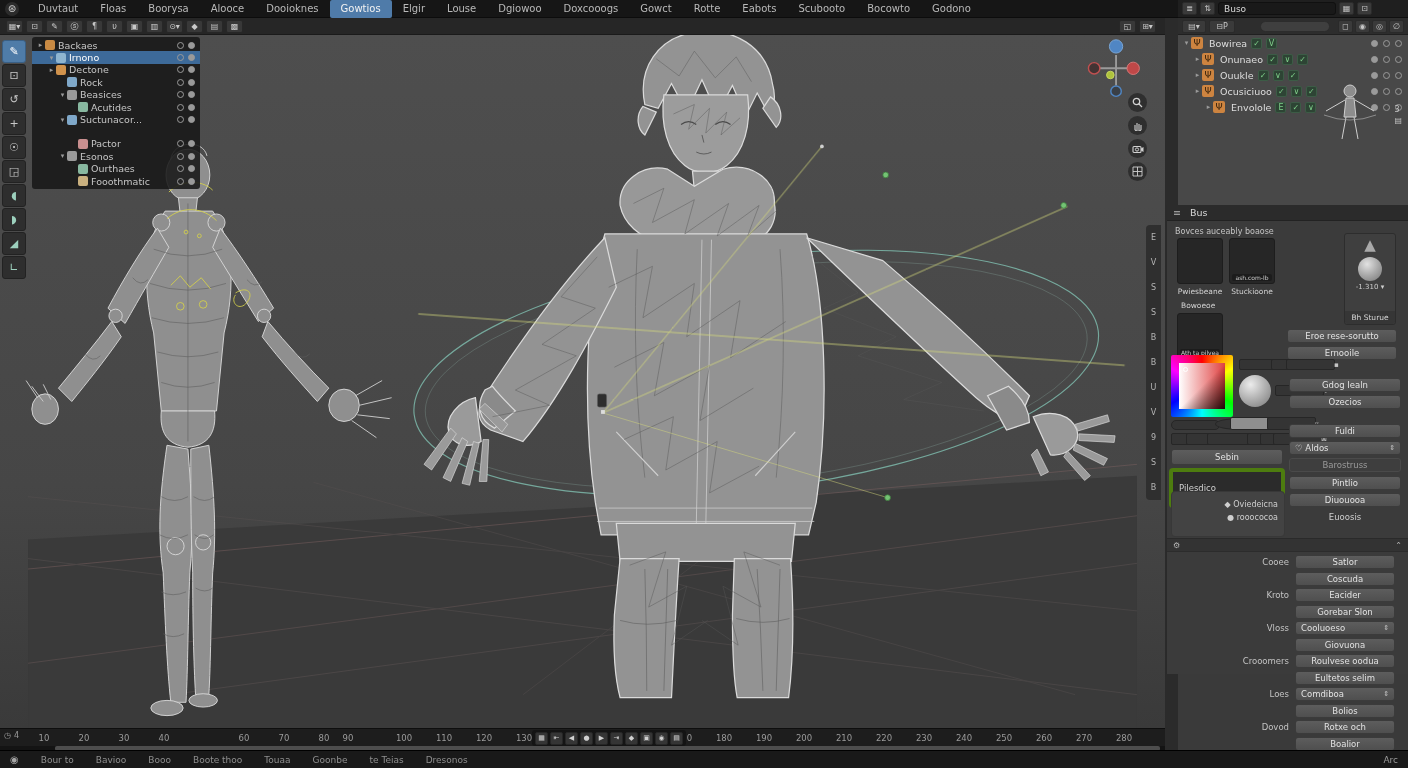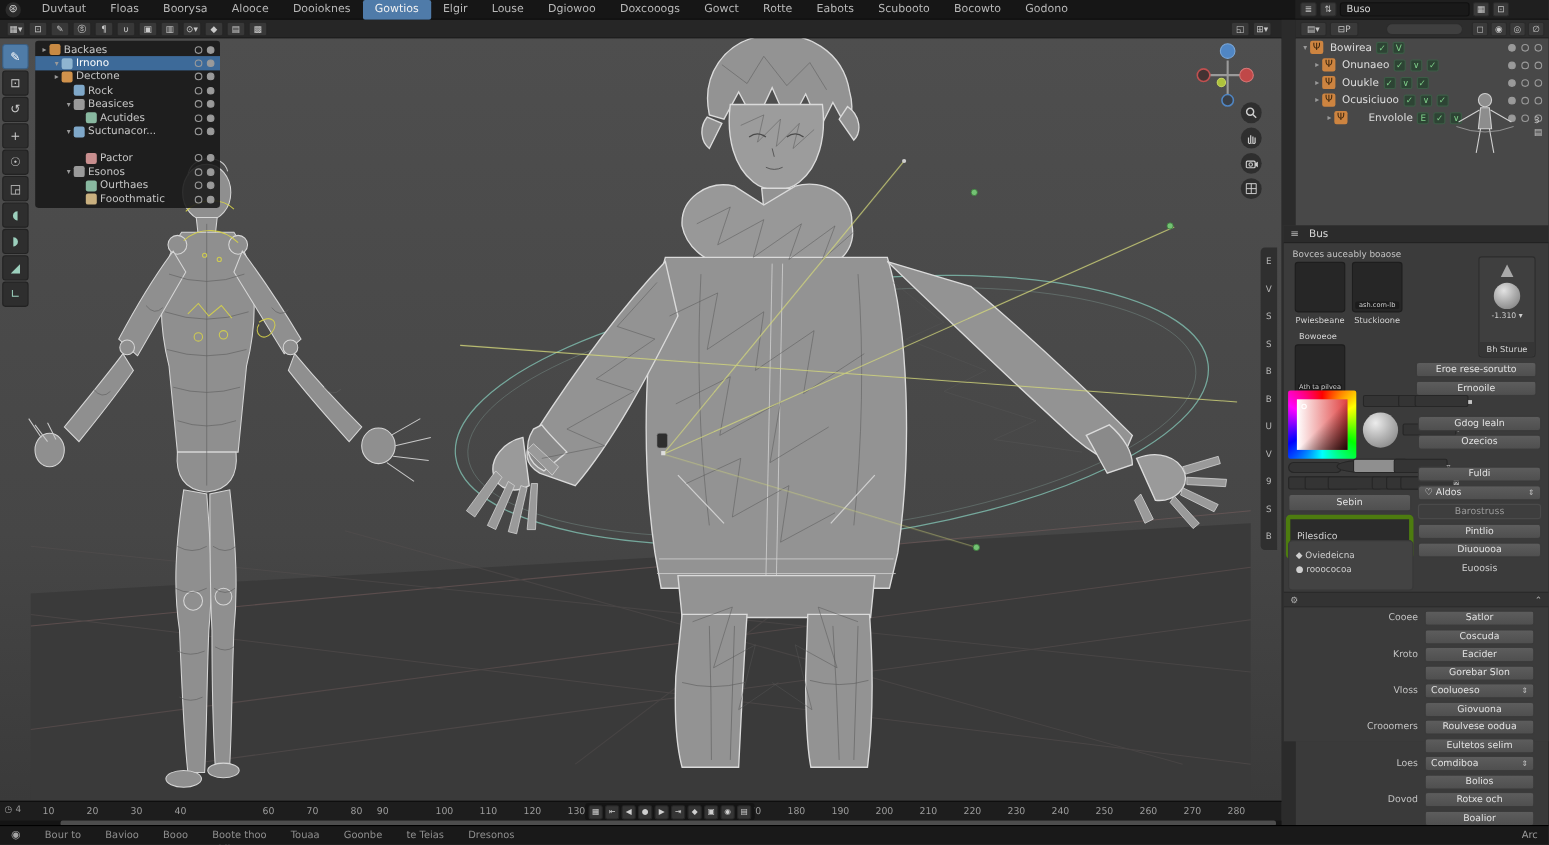--- a/index.html
+++ b/index.html
@@ -89,21 +89,21 @@
   .pbtn{display:flex;align-items:center;justify-content:center;background:linear-gradient(#5d5d5d,#4f4f4f);border:1px solid #3b3b3b;border-radius:3px;color:#e2e2e2;font-size:8.5px;}
   .pbtn.dark{background:#3e3e3e;color:#9a9a9a;border-style:solid;border-color:#4a4a4a;}
   .pbtn .arr{margin-left:auto;font-size:7px;color:#c5c5c5;}
   .picker{position:absolute;left:4px;top:150px;width:62px;height:62px;padding:8px;background:conic-gradient(#f00,#ff0,#0f0,#0ff,#00f,#f0f,#f00);border-radius:2px;}
   .sv{width:100%;height:100%;background:linear-gradient(135deg,rgba(0,0,0,0) 50%,rgba(0,0,0,.88)),linear-gradient(to right,#fff,#e04040);position:relative;}
   .sv i{position:absolute;left:4px;top:4px;width:5px;height:5px;border:1px solid #fff;border-radius:50%;}
   .mini{position:absolute;font-size:7px;color:#c5c5c5;background:#343434;border:1px solid #262626;border-radius:2px;text-align:center;padding-left:47px;}
   .psphere{position:absolute;left:72px;top:170px;width:32px;height:32px;border-radius:50%;background:radial-gradient(circle at 36% 30%,#ececec,#b2b2b2 48%,#777);}
   .field{background:#2b2b2b;border:4px solid #4d7c0f;border-radius:4px;color:#d0d0d0;font-size:8.5px;padding:16px 6px;}
   .gbox{position:absolute;left:4px;top:286px;width:114px;height:46px;background:#434343;border:1px solid #383838;border-radius:4px;font-size:8px;color:#cfcfcf;padding:4px 6px;}
-  .gbox div{margin-top:4px;}
+  .gbox div{margin-top:4px;text-align:right;}
   .p2head{position:absolute;left:0;top:333px;width:100%;height:14px;background:#333;border-top:1px solid #2a2a2a;border-bottom:1px solid #2c2c2c;color:#b5b5b5;font-size:8px;line-height:14px;padding:0 6px;display:flex;}
   .p2rows{position:absolute;left:0;top:350px;width:100%;display:flex;flex-direction:column;gap:2.5px;}
   .p2row{display:flex;align-items:center;height:14px;}
   .p2label{width:128px;text-align:right;font-size:8.5px;color:#c3c3c3;padding-right:6px;}
   .p2btn{width:100px;height:14px;}
   .p2row.k-select .p2btn::after{content:"⇕";margin-left:auto;font-size:7px;color:#c5c5c5;}
   .p2row.k-select .p2btn{justify-content:flex-start;padding:0 5px;}
 
   
   .timeline{position:absolute;left:0;top:728px;width:1165px;height:22px;background:#1d1d1d;border-top:1px solid #0e0e0e;}
@@ -563,21 +563,21 @@
           <span class="orright">
             <span class="dot-fill"></span>
             <span class="dot-ring"></span>
             <span class="dot-ring"></span>
           </span>
         </div>
 
         <div class="orrow" style="padding-left: 26px;">
           <span class="tw">▸</span>
           <span class="ticon">Ψ</span>
-          <span style="margin-left:16px">Envolole</span>
+          <span style="margin-left:3px">Envolole</span>
           <span class="chk">E</span>
           <span class="chk">✓</span>
           <span class="chk">∨</span>
           <span class="orright">
             <span class="dot-fill"></span>
             <span class="dot-ring"></span>
             <span class="dot-ring"></span>
           </span>
         </div>
       </div>

